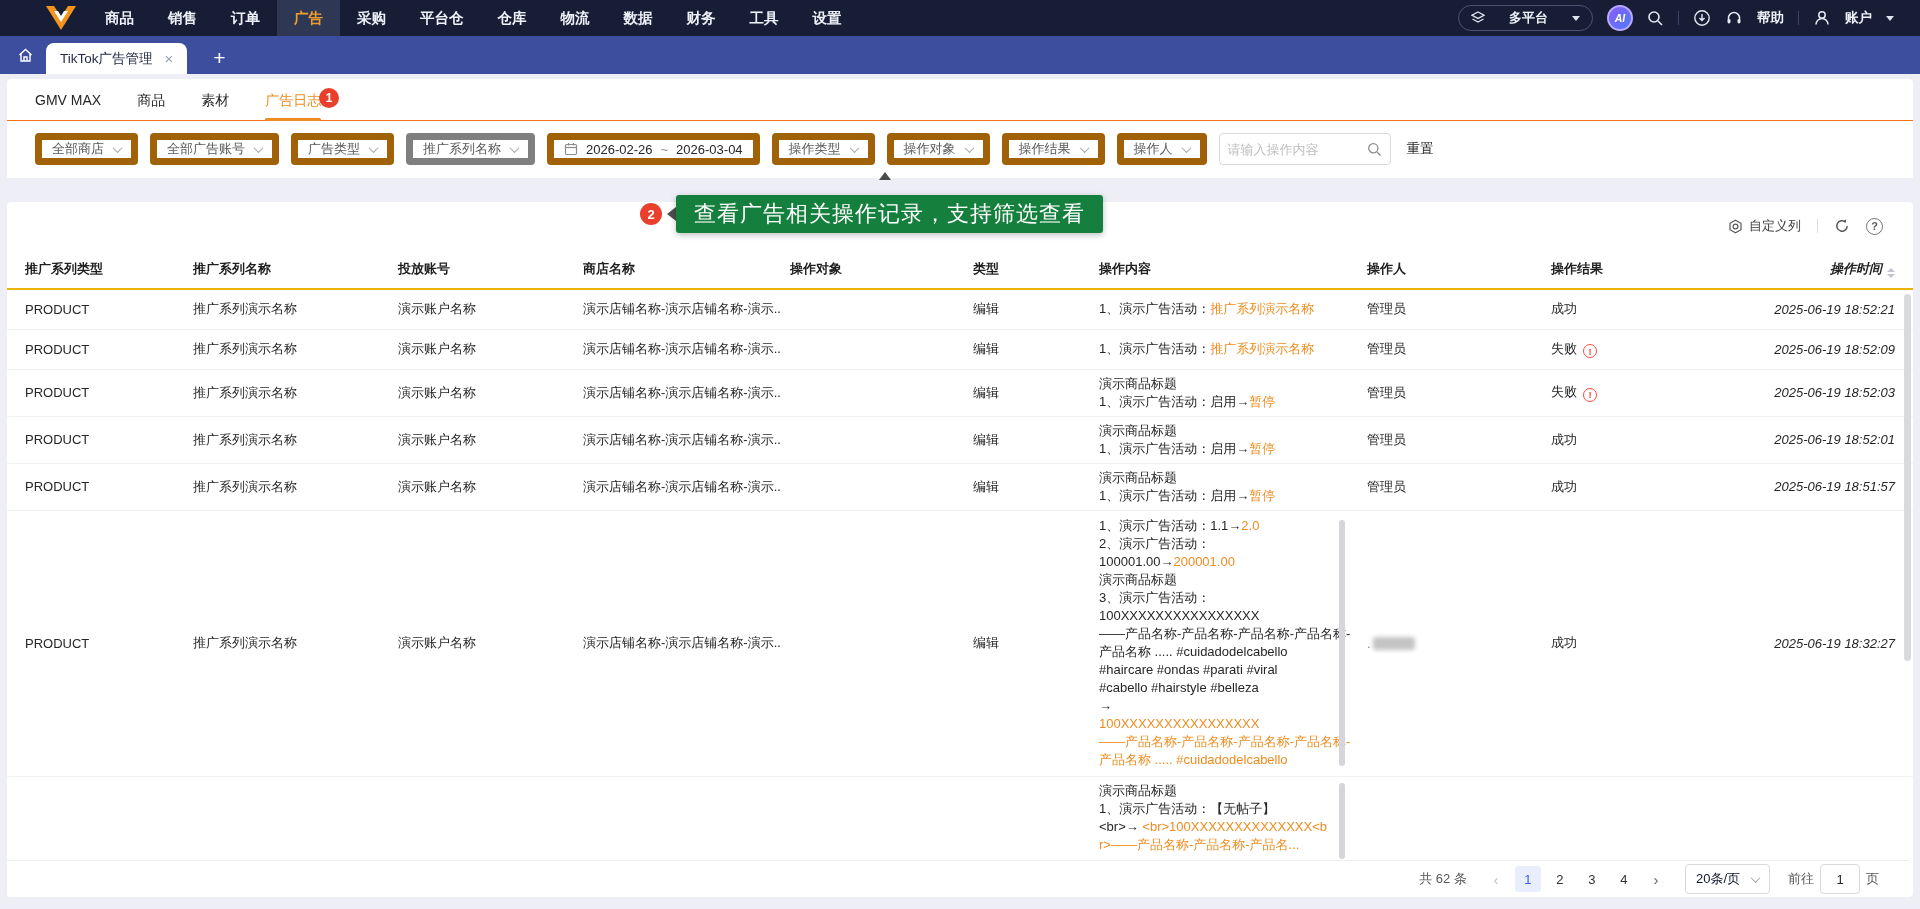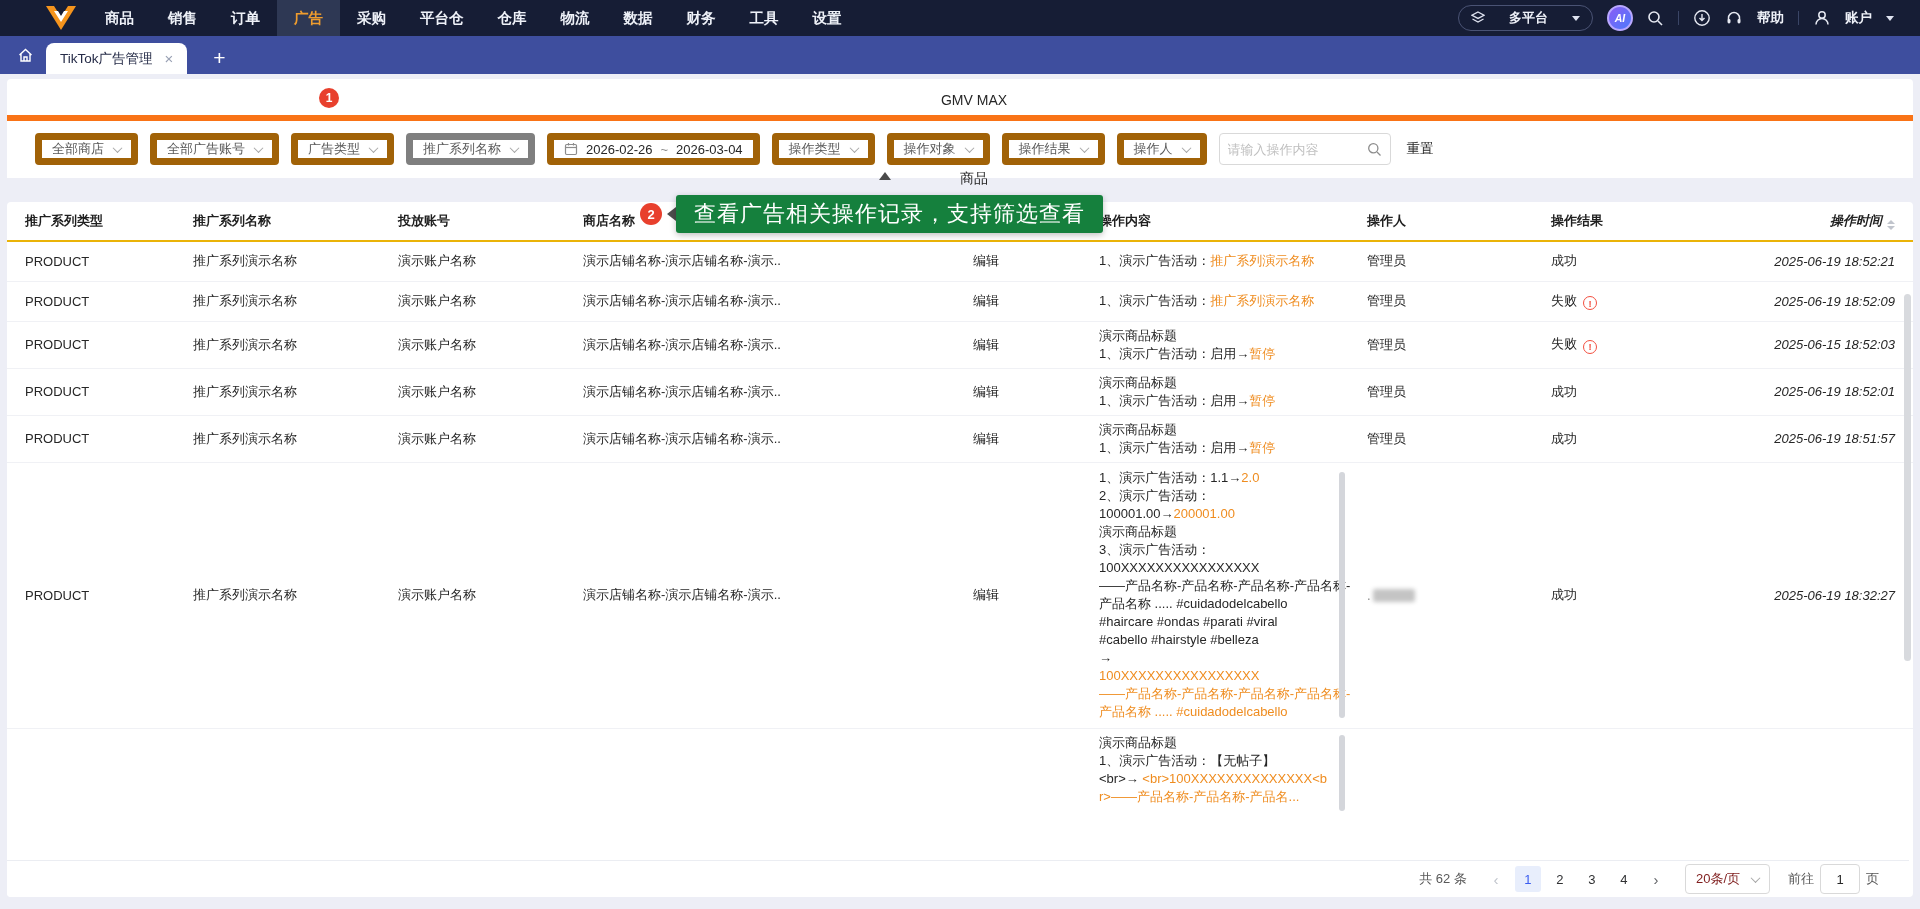--- a/index.html
+++ b/index.html
@@ -24,21 +24,21 @@
   .nav-text { color:#eef1f8; font-size:13.5px; font-weight:600; cursor:pointer; }
   
   .tabbar { height:38px; background:#3e4e9e; display:flex; align-items:flex-end; }
   .home-btn { width:34px; height:38px; display:flex; align-items:center; justify-content:center; cursor:pointer; margin-left:8px; }
   .page-tab { height:31px; background:#fff; border-radius:8px 8px 0 0; display:flex; align-items:center; gap:12px; padding:0 14px; margin-left:4px; cursor:pointer; }
   .page-tab .t { font-size:13.5px; color:#262c48; }
   .tab-close { color:#98a0b3; font-size:15px; line-height:1; cursor:pointer; }
   .tab-plus { color:#fff; font-size:21px; margin-left:26px; margin-bottom:6px; cursor:pointer; line-height:1; }
   
   .card1 { margin:5px 7px 0 7px; background:#fff; border-radius:4px 4px 0 0; height:99px; position:relative; }
-  .subtabs { height:42px; display:flex; align-items:center; gap:36px; padding-left:28px; border-bottom:6px solid #f97316;flex-direction:column; }
+  .subtabs { height:42px; display:flex; align-items:center; gap:36px; padding-left:28px; border-bottom:1px solid #f97316; }
   .subtab { font-size:14px; color:#262626; cursor:pointer; position:relative; height:42px; line-height:42px; }
   .subtab.active { color:#ef8c1f; }
   .subtab.active::after { content:""; position:absolute; left:0; right:0; bottom:0; height:3px; border-radius:2px; background:#ef8c1f; }
   .num-badge { position:absolute; width:20px; height:20px; border-radius:50%; background:#e8402d; color:#fff; font-size:12px; font-weight:bold;
     display:flex; align-items:center; justify-content:center; }
   .badge1 { top:9px; left:312px; }
   .filters { display:flex; align-items:center; gap:12px; padding:12px 0 0 28px; }
   .chip { height:32px; border:7px solid #a16207; border-radius:4px; display:flex; align-items:center; gap:8px; padding:0 10px;
     color:#595959; font-size:13px; cursor:pointer; white-space:nowrap; background:#fff; }
   .chip.focused { border-color:#7f7f7f; }
@@ -86,21 +86,21 @@
   .main-scrollbar { position:absolute; right:2px; top:92px; width:7px; height:367px; background:#d8dade; border-radius:4px; cursor:pointer; }
   
   .tfooter { position:absolute; left:0; right:4px; bottom:0; height:37px; border-top:1px solid #ebedf2; display:flex; align-items:center;
     justify-content:flex-end; padding-right:30px; gap:6px; color:#595959; font-size:13px; background:#fff; border-radius:0 0 4px 4px; }
   .total-text { margin-right:10px; color:#595959; }
   .pg { min-width:26px; height:26px; border-radius:3px; display:flex; align-items:center; justify-content:center; cursor:pointer; color:#303133; padding:0 4px; }
   .pg.active { background:#e8eefc; color:#3a5cf0; }
   .pg.nav-arrow { color:#606266; font-size:15px; }
   .pg.disabled { color:#bfc3cb; cursor:default; }
   .size-select { height:30px; border:1px solid #d9d9d9; border-radius:4px; display:flex; align-items:center; gap:10px; padding:0 10px;
-    margin-left:10px; color:#7f1d1d; cursor:pointer; }
+    margin-left:10px; color:#0f172a; cursor:pointer; }
   .goto-label { margin-left:12px; }
   .goto-input { width:40px; height:30px; border:1px solid #d9d9d9; border-radius:4px; text-align:center; font-size:13px; color:#262626;
     outline:none; font-family:inherit; }
 </style>
 </head>
 <body>
 
 <div class="navbar">
   <div class="logo">
     <svg width="38" height="26" viewBox="0 0 38 26">
@@ -242,20 +242,37 @@
   <div class="collapse-arrow"></div>
 </div>
 
 <div class="callout">
   <div class="num-badge badge2">2</div>
   <div class="callout-arrow"></div>
   <div class="callout-box">查看广告相关操作记录，支持筛选查看</div>
 </div>
 
 <div class="card2">
+  <div class="toolbar">
+    <div class="tool-btn">
+      <svg width="15" height="15" viewBox="0 0 15 15">
+        <path d="M7.5 1.2 L13 4.3 V10.7 L7.5 13.8 L2 10.7 V4.3 Z" fill="none" stroke="#595959" stroke-width="1.2"></path>
+        <circle cx="7.5" cy="7.5" r="2.4" fill="none" stroke="#595959" stroke-width="1.2"></circle>
+      </svg>
+      <span>自定义列</span>
+    </div>
+    <div class="tool-div"></div>
+    <div class="tool-btn">
+      <svg width="16" height="16" viewBox="0 0 16 16">
+        <path d="M13.2 8 a5.2 5.2 0 1 1 -1.7 -3.9" fill="none" stroke="#595959" stroke-width="1.5"></path>
+        <path d="M12.2 1.2 L12 4.6 L8.8 3.6 Z" fill="#595959"></path>
+      </svg>
+    </div>
+    <div class="help-circle">?</div>
+  </div>
 
   <table>
     <colgroup>
       <col style="width:178px">
         <col style="width:205px">
         <col style="width:185px">
         <col style="width:207px">
         <col style="width:183px">
       <col style="width:126px">
         <col style="width:268px">
@@ -321,21 +338,21 @@
           <td></td>
           <td>编辑</td>
           <td>
             <div class="cell-content">
               <div class="ln"><span>演示商品标题</span></div>
               <div class="ln"><span>1、演示广告活动：启用→</span><span class="link">暂停</span></div>
             </div>
           </td>
           <td>管理员</td>
           <td><span>失败</span><span class="fail-icon">!</span></td>
-          <td>2025-06-15 18:52:03</td>
+          <td>2025-06-19 18:52:03</td>
         </tr>
         <tr style="height: 46px;">
           <td>PRODUCT</td>
           <td>推广系列演示名称</td>
           <td>演示账户名称</td>
           <td style="white-space: nowrap;">演示店铺名称-演示店铺名称-演示...</td>
           <td></td>
           <td>编辑</td>
           <td>
             <div class="cell-content">

